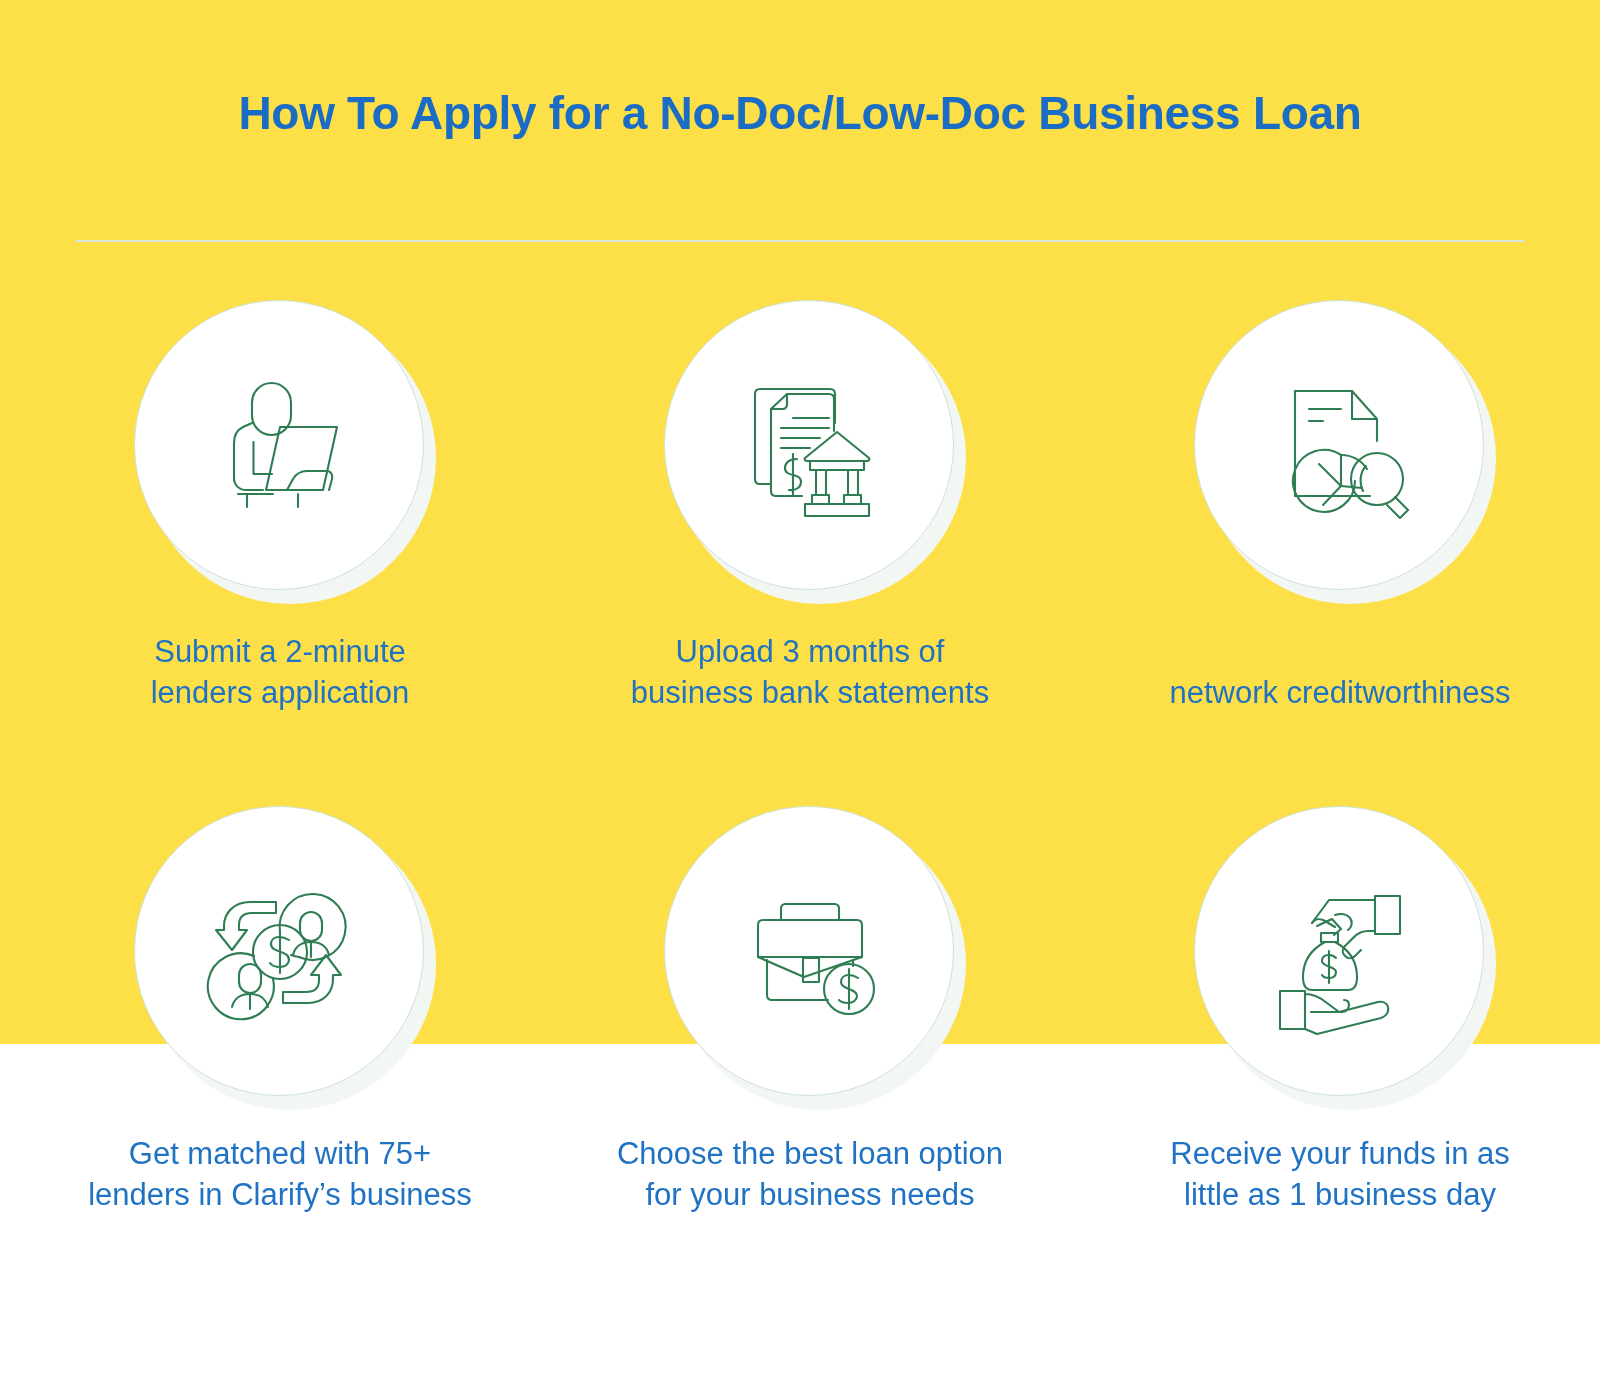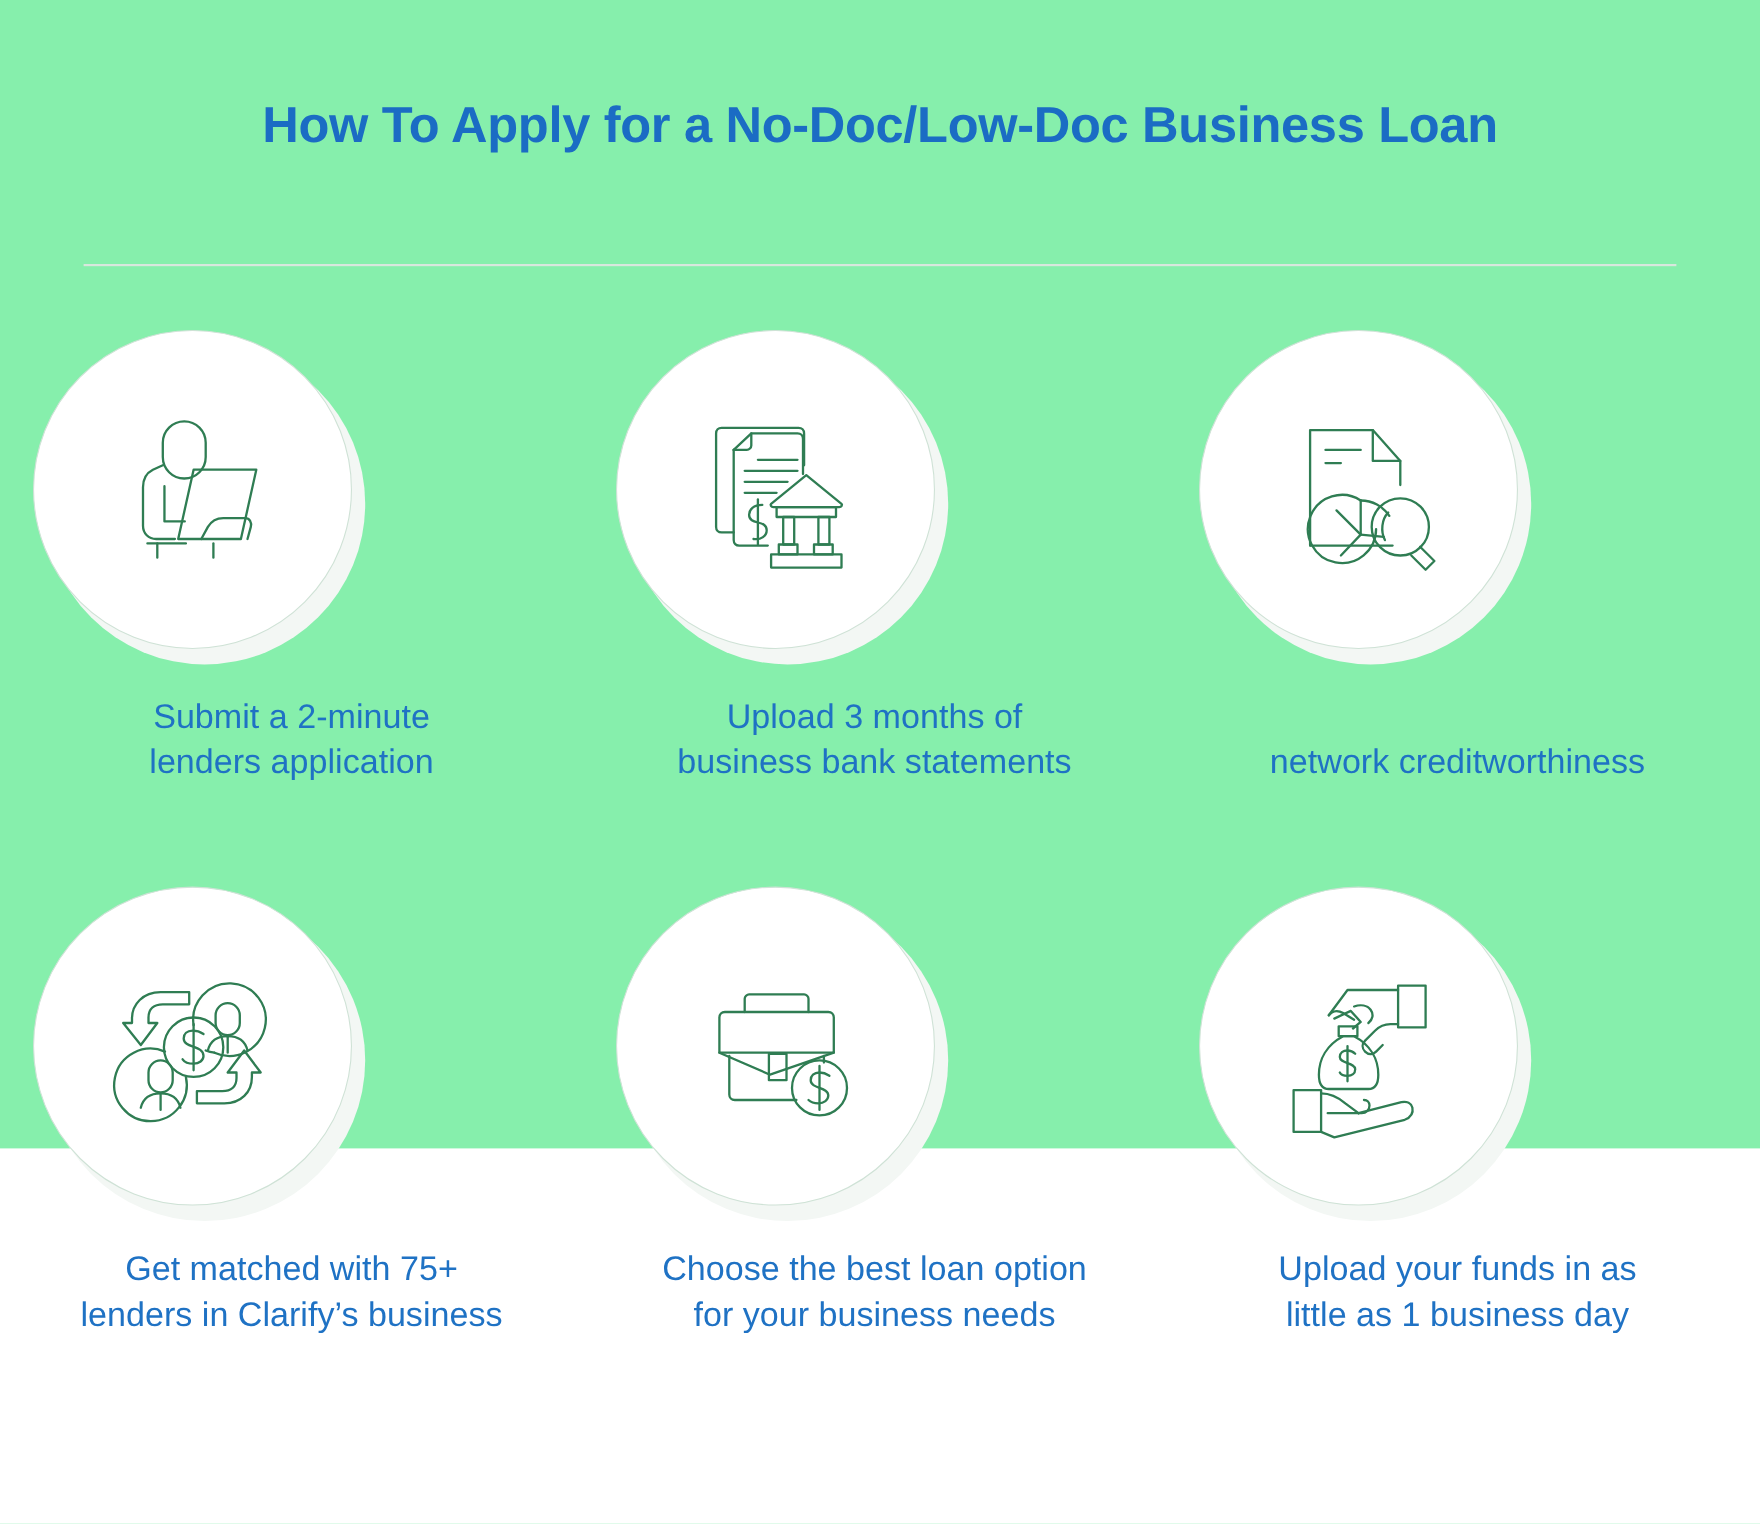--- a/index.html
+++ b/index.html
@@ -13,21 +13,21 @@
     height: 1385px;
     font-family: "Liberation Sans", sans-serif;
     overflow: hidden;
     position: relative;
   }
 
   .infographic {
     width: 1600px;
     height: 1044px;
     position: relative;
-    background: #86efac;
+    background: #fde047;
     box-sizing: border-box;
   }
 
   
   .title-wrap {
     position: absolute;
     top: 86px;
     left: 0;
     width: 1600px;
     text-align: center;
@@ -60,20 +60,21 @@
     left: 0;
     width: 1600px;
     display: flex;
     flex-wrap: wrap;
   }
   .step {
     width: 500px;
     margin-left: 30px;
     display: flex;
     flex-direction: column;
+    align-items: center;
   }
   .step.row2 { margin-top: 92px; }
 
   .icon-badge {
     position: relative;
     width: 292px;
     height: 292px;
     display: flex;
     align-items: center;
     justify-content: center;
@@ -332,19 +333,19 @@
             <line class="stroke" x1="74" y1="84" x2="74" y2="116"></line>
 
             <rect class="stroke" x="25" y="124" width="25" height="38"></rect>
             <path class="stroke" d="M50 127 C58 127 66 131 72 136 L84 145"></path>
             <path class="stroke" d="M56 145 L87 145 C91 145 94 142 94 138 C94 135 92 133 89 133"></path>
             <path class="stroke" d="M84 145 L123 135 C128 134 132 136 133 140 C134 145 131 149 126 151 L62 167 L50 162"></path>
           </svg>
         </div>
       </div>
       <div class="step-label">
-        <span>Upload your funds in as</span><br>
+        <span>Receive your funds in as</span><br>
         <span>little as 1 business day</span>
       </div>
     </div>
 
   </div>
 </div>
 
 </body></html>

